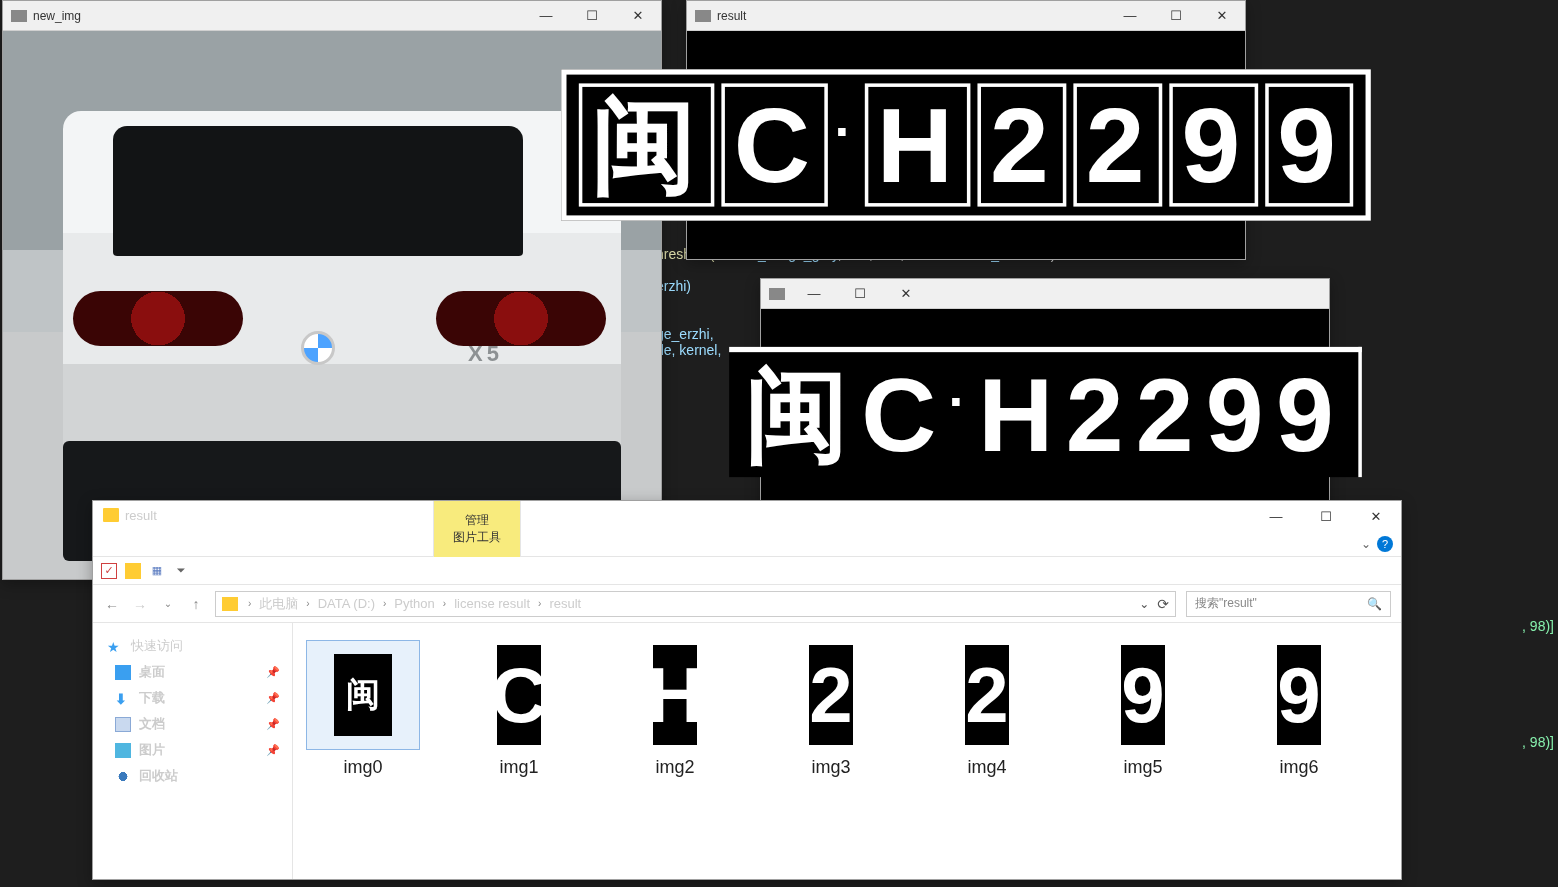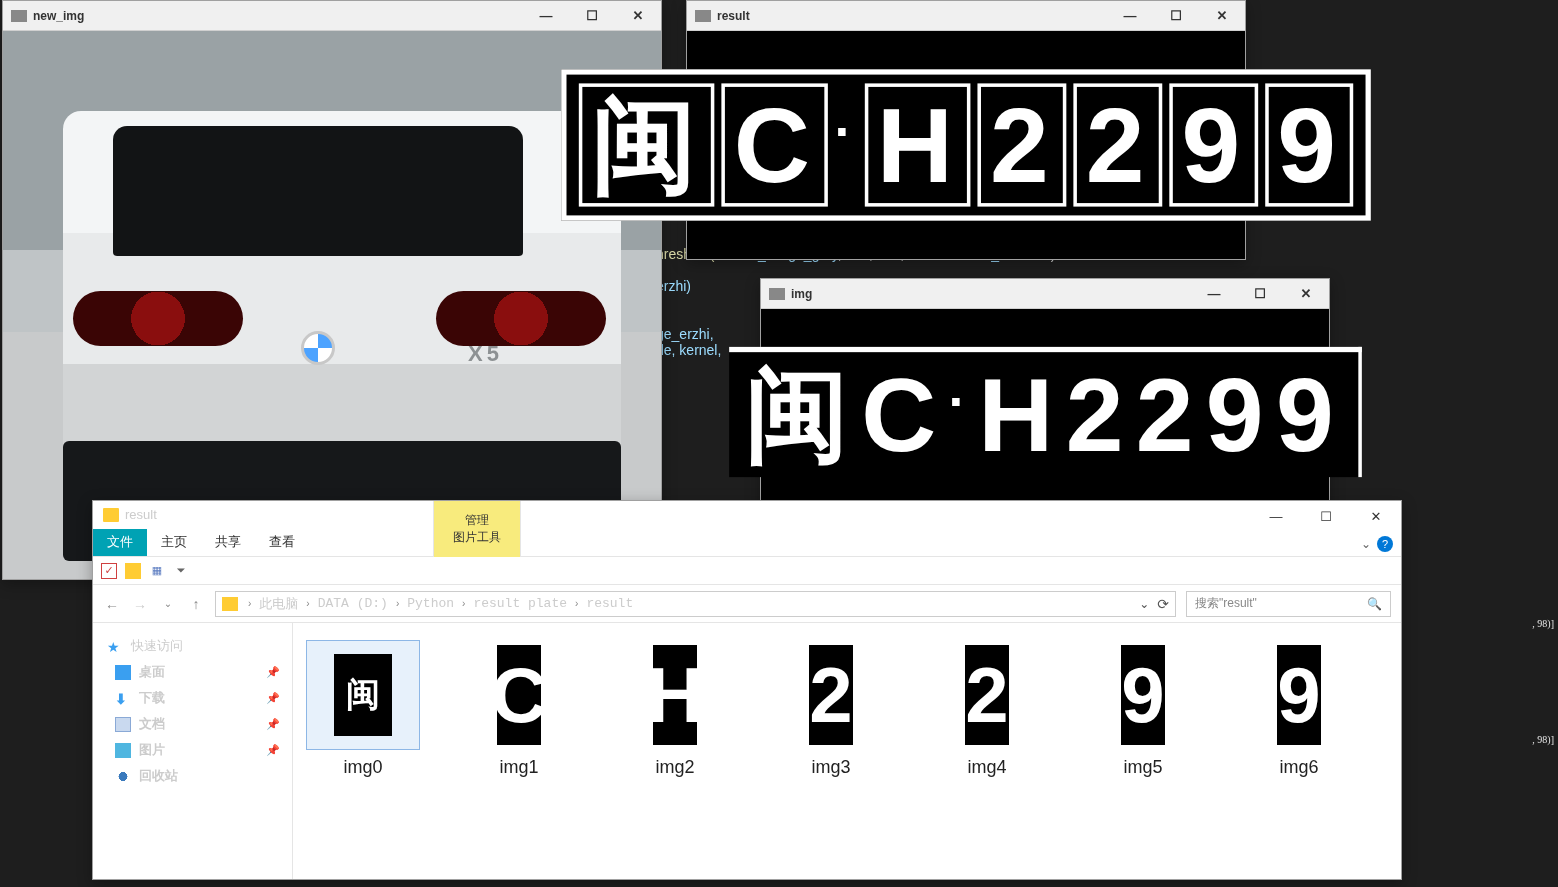--- a/index.html
+++ b/index.html
@@ -1,20 +1,20 @@
 <!DOCTYPE html>
 <html><head>
 <meta charset="utf-8">
 <style>
 * { margin: 0; padding: 0; box-sizing: border-box; font-family: "Microsoft YaHei", "Segoe UI", sans-serif; }
 body { background: #1e1e1e; width: 1558px; height: 887px; overflow: hidden; position: relative; color: #ccc; }
 
 
 .win { position: absolute; background: #fff; border: 1px solid #a0a0a0; box-shadow: 0 4px 14px rgba(0,0,0,.3); }
-.titlebar { height: 30px; display: flex; align-items: center; background: #f0f0f0; border-bottom: 1px solid #d0d0d0; font-size: 12px; color: #333; font-weight: bold; }
+.titlebar { height: 30px; display: flex; align-items: center; background: #f0f0f0; border-bottom: 1px solid #d0d0d0; font-size: 12px; color: #333; }
 .tb-ico { width: 16px; height: 12px; margin: 0 6px 0 8px; background: #888; display: inline-block; }
 .tb-title { flex: 1; }
 .tb-ctrls { display: flex; }
 .tb-btn { width: 46px; height: 30px; display: flex; align-items: center; justify-content: center; font-size: 13px; color: #333; }
 .content { background: #000; }
 
 
 #w-newimg { left: 2px; top: 0; width: 660px; height: 580px; }
 #w-newimg .content { height: calc(100% - 30px); position: relative; overflow: hidden; }
 .car-photo { width: 100%; height: 100%; background: linear-gradient(#9aa2a5 0 40%, #bfc4c6 40% 55%, #c8cacb 55% 100%); position: relative; }
@@ -42,21 +42,21 @@
 .plate-bin2 .dot { font-size: 60px; position: relative; top: -14px; }
 
 
 .codebg { position: absolute; left: 656px; top: 70px; font-family: Consolas, monospace; font-size: 14px; color: #9cdcfe; white-space: pre; }
 .codebg .fn { color: #dcdcaa; }
 .codebg .kw { color: #569cd6; }
 .codebg .id { color: #9cdcfe; }
 .codebg .p { color: #d4d4d4; }
 
 
-.right-frag { position: absolute; right: 4px; font-family: Liberation Serif, serif; font-size: 10px; color: #e5e5e5; }
+.right-frag { position: absolute; right: 4px; font-family: Liberation Sans, sans-serif; font-size: 14px; color: #86efac; }
 
 
 #w-exp { left: 92px; top: 500px; width: 1310px; height: 380px; background: #fff; }
 #w-exp .exp-hdr { display: flex; align-items: stretch; height: 56px; border-bottom: 1px solid #e5e5e5; position: relative; }
 .exp-hdrL { display: flex; flex-direction: column; }
 .exp-folder-row { display: flex; align-items: center; height: 28px; padding-left: 10px; font-size: 13px; }
 .exp-folder-row .fico { width: 16px; height: 14px; background: #ffcc33; margin-right: 6px; border-radius: 1px; }
 .exp-tabs { display: flex; height: 28px; }
 .exp-tab { padding: 0 14px; font-size: 13px; display: flex; align-items: center; color: #333; }
 .exp-tab.file { background: #00a2b4; color: #fff; }
@@ -70,21 +70,21 @@
 .exp-qat { height: 28px; border-bottom: 1px solid #e5e5e5; display: flex; align-items: center; padding-left: 8px; gap: 8px; }
 .qat-ico { width: 16px; height: 16px; display: flex; align-items: center; justify-content: center; font-size: 11px; }
 .chk { border: 1px solid #d04040; color: #d04040; }
 .fld { background: #ffcc33; }
 
 .exp-addr { height: 38px; display: flex; align-items: center; padding: 0 10px; gap: 10px; border-bottom: 1px solid #e5e5e5; }
 .nav-ar { width: 18px; color: #888; text-align: center; font-size: 14px; }
 .bc { display: flex; align-items: center; flex: 1; border: 1px solid #ccc; height: 26px; padding: 0 6px; font-size: 13px; gap: 2px; }
 .bc .fico { width: 16px; height: 14px; background: #ffcc33; margin-right: 4px; }
 .bc-sep { color: #888; padding: 0 4px; font-size: 10px; }
-.bc-item { padding: 0 2px; font-family: Liberation Mono, monospace; }
+.bc-item { padding: 0 2px; }
 .bc-drop { margin-left: auto; display: flex; align-items: center; gap: 8px; color: #555; font-size: 12px; }
 .refresh { font-size: 14px; }
 .sbox { width: 205px; height: 26px; border: 1px solid #ccc; display: flex; align-items: center; padding: 0 8px; font-size: 12px; color: #888; justify-content: space-between; }
 
 .exp-body { display: flex; height: calc(100% - 56px - 28px - 38px); }
 .exp-side { width: 200px; border-right: 1px solid #e5e5e5; padding: 10px 0; font-size: 13px; }
 .side-item { display: flex; align-items: center; padding: 4px 10px 4px 22px; gap: 8px; position: relative; font-weight: bold; }
 .side-item.hdr { padding-left: 14px; font-weight: 400; }
 .side-pin { position: absolute; right: 12px; color: #7a7a7a; font-size: 11px; }
 .side-ico { width: 16px; height: 15px; display: inline-block; }
@@ -174,21 +174,20 @@
       <span class="ch">2</span>
       <span class="ch">9</span>
       <span class="ch">9</span>
     </div>
   </div>
 </div>
 
 <div id="w-img" class="win">
   <div class="titlebar">
     <span class="tb-ico"></span>
-    <span class="tb-title">img</span>
     <div class="tb-ctrls">
       <div class="tb-btn">—</div>
       <div class="tb-btn">☐</div>
       <div class="tb-btn close">✕</div>
     </div>
   </div>
   <div class="content">
     <div class="plate-bin2">
       <span>闽</span>
       <span>C</span>
@@ -201,26 +200,20 @@
     </div>
   </div>
 </div>
 
 <div id="w-exp" class="win">
   <div class="exp-hdr">
     <div class="exp-hdrL">
       <div class="exp-folder-row">
         <span class="fico"></span>
         <span>result</span>
-      </div>
-      <div class="exp-tabs">
-        <div class="exp-tab file">文件</div>
-        <div class="exp-tab">主页</div>
-        <div class="exp-tab">共享</div>
-        <div class="exp-tab">查看</div>
       </div>
     </div>
     <div class="exp-manage">
       <span>管理</span>
       <span>图片工具</span>
     </div>
     <div class="exp-wbtns">
       <div class="tb-btn">—</div>
       <div class="tb-btn">☐</div>
       <div class="tb-btn close">✕</div>
@@ -245,21 +238,21 @@
     <span class="nav-ar">↑</span>
     <div class="bc">
       <span class="fico"></span>
       <span class="bc-sep">›</span>
       <span class="bc-item">此电脑</span>
         <span class="bc-sep">›</span>
       <span class="bc-item">DATA (D:)</span>
         <span class="bc-sep">›</span>
       <span class="bc-item">Python</span>
         <span class="bc-sep">›</span>
-      <span class="bc-item">result plate</span>
+      <span class="bc-item">license result</span>
         <span class="bc-sep">›</span>
       <span class="bc-item">result</span>
       <span class="bc-drop">
         <span>⌄</span>
         <span class="refresh">⟳</span>
       </span>
     </div>
     <div class="sbox">
       <span>搜索"result"</span>
       <span style="color:#555">🔍</span>

